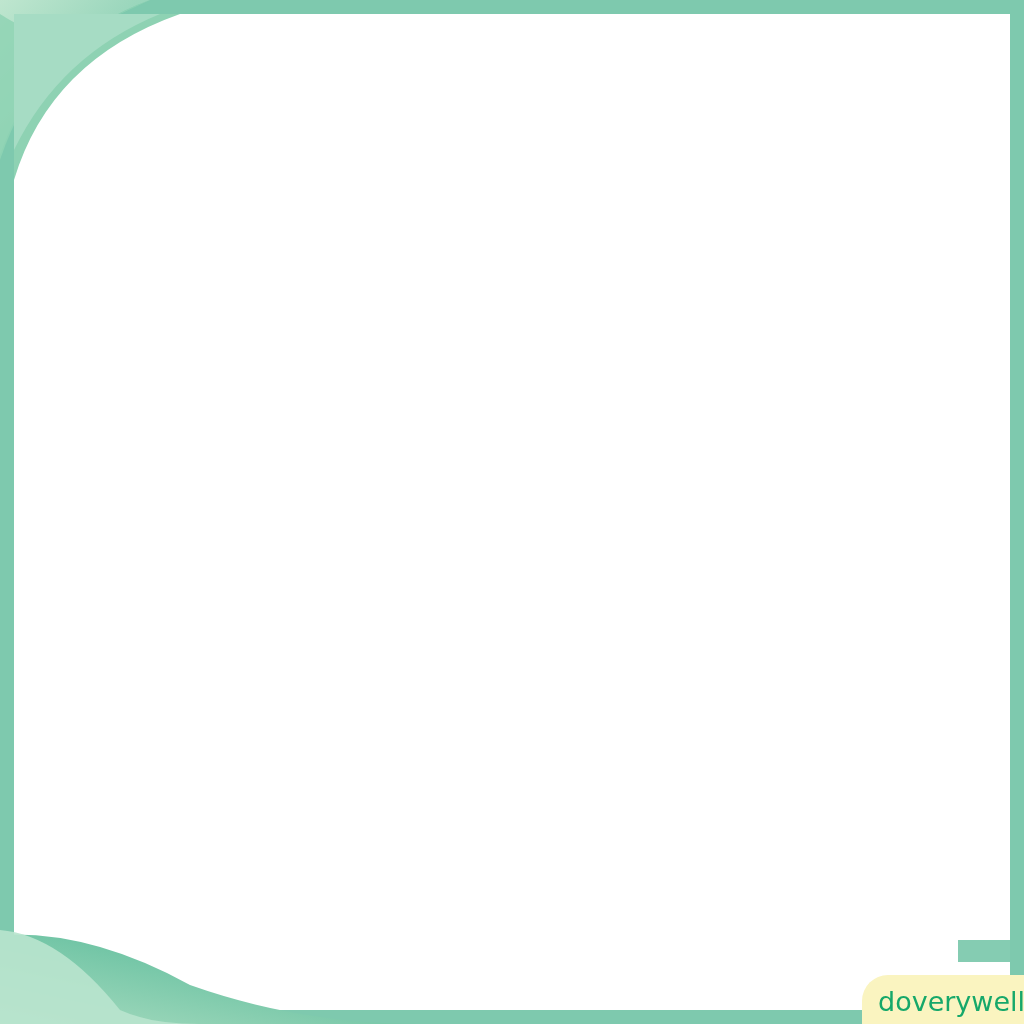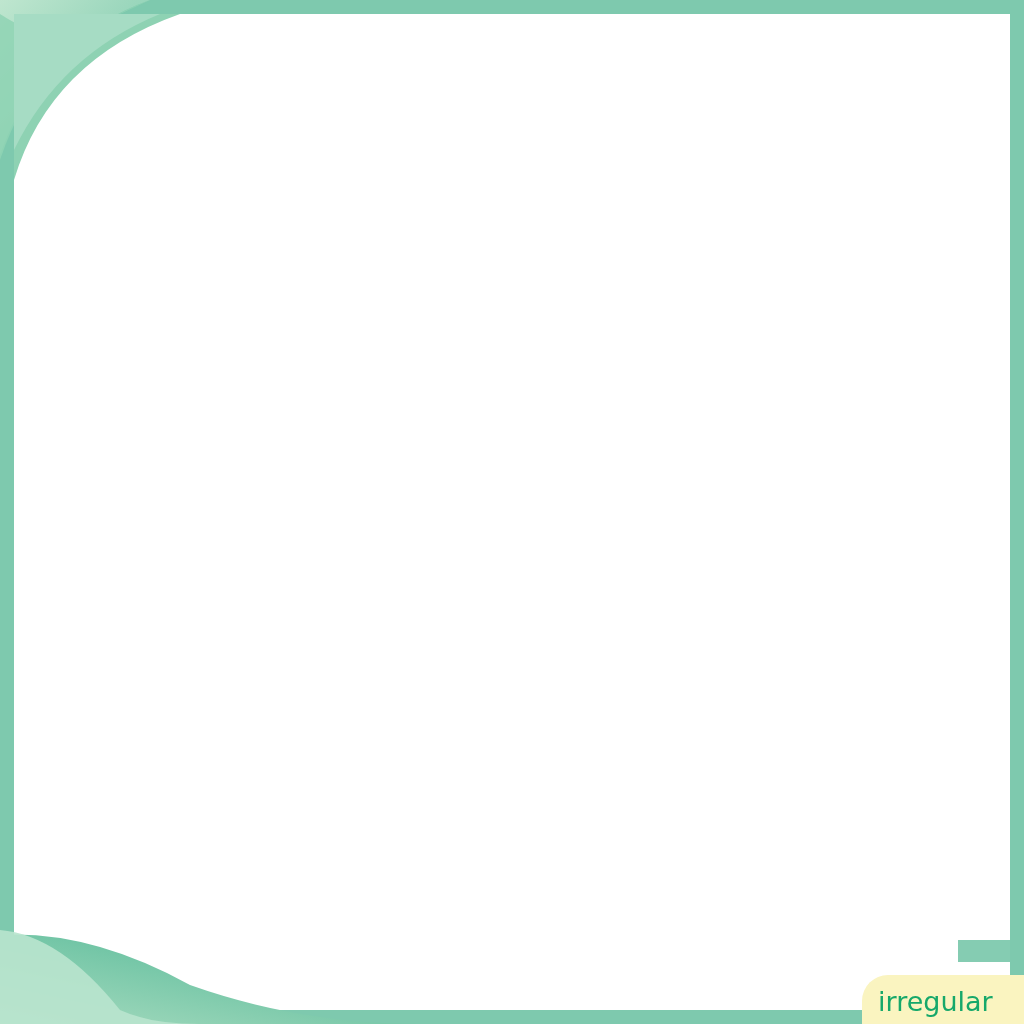--- a/index.html
+++ b/index.html
@@ -444,13 +444,13 @@
     <div class="hr-label vert" style="left: 212px; top: 330px; position: absolute;">150</div>
     <div class="hr-label vert" style="left: 256.5px; top: 330px; position: absolute;">100</div>
     <div class="hr-label vert" style="left: 301px; top: 330px; position: absolute;">75</div>
     <div class="hr-label vert" style="left: 345.5px; top: 330px; position: absolute;">60</div>
     <div class="hr-label vert" style="left: 390px; top: 330px; position: absolute;">50</div>
     <div class="hr-label vert" style="left: 434.5px; top: 330px; position: absolute;">43</div>
     <div class="hr-label vert" style="left: 479px; top: 330px; position: absolute;">37</div>
   </div>
 
 <div id="wm-banner"></div>
-<div id="wm-text">irregular</div>
+<div id="wm-text">doverywell</div>
 
 </body></html>

